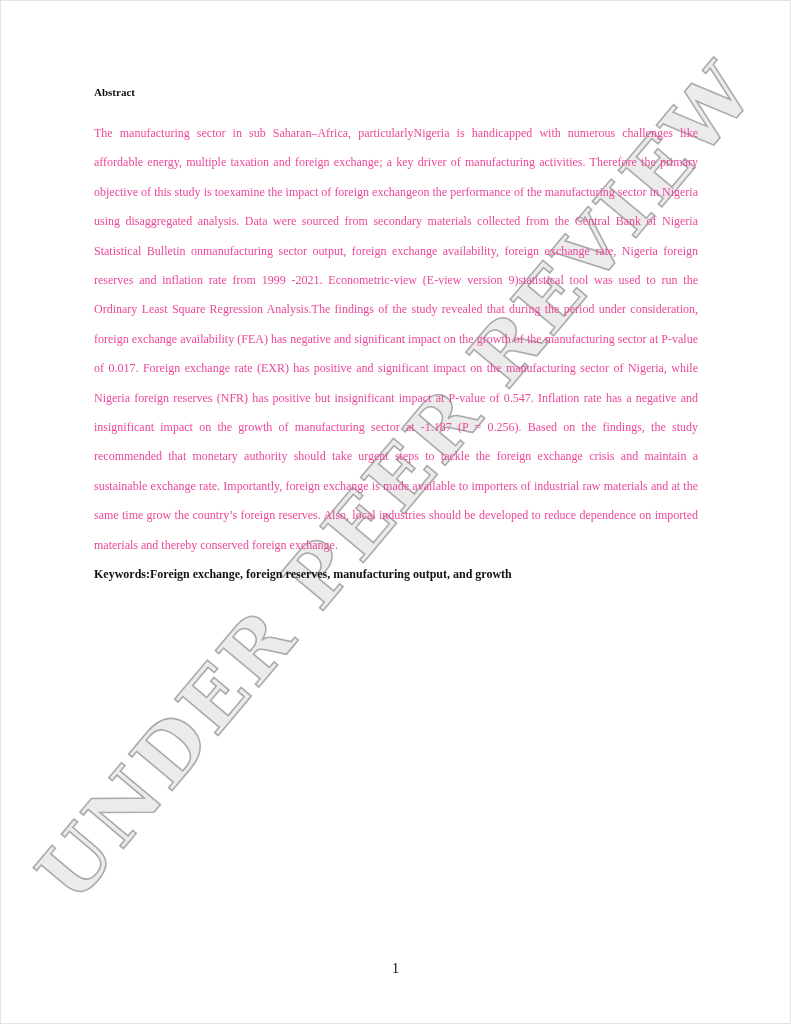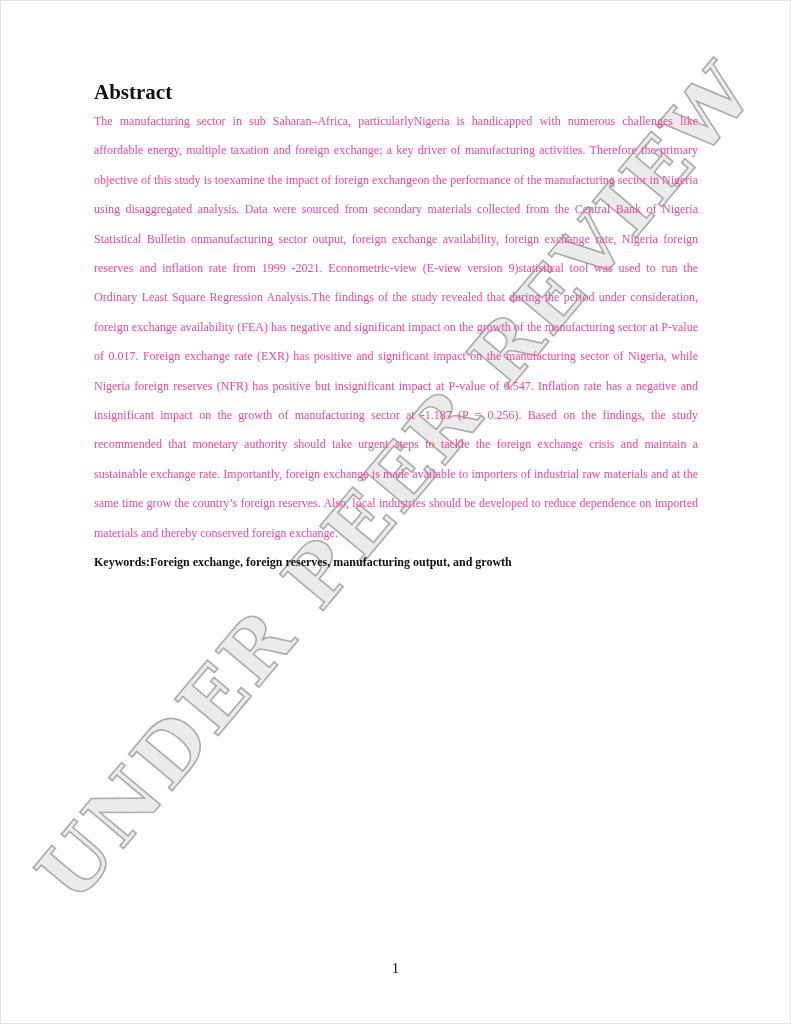--- a/index.html
+++ b/index.html
@@ -28,24 +28,24 @@
   .doc-title {
     font-weight: bold;
     font-size: 16.5px;
     line-height: 30px;
     text-align: left;
     color: #111111;
     margin-bottom: 32px;
   }
   .abstract-heading {
     font-weight: bold;
-    font-size: 21px;
+    font-size: 11px;
     line-height: 30px;
     color: #111111;
-    margin-bottom: 0px;
+    margin-bottom: 12px;
   }
   .abstract-body {
     font-size: 12px;
     line-height: 29.4px;
     text-align: justify;
     color: #ec4899;
   }
   .keywords-line {
     font-weight: bold;
     font-size: 12px;

